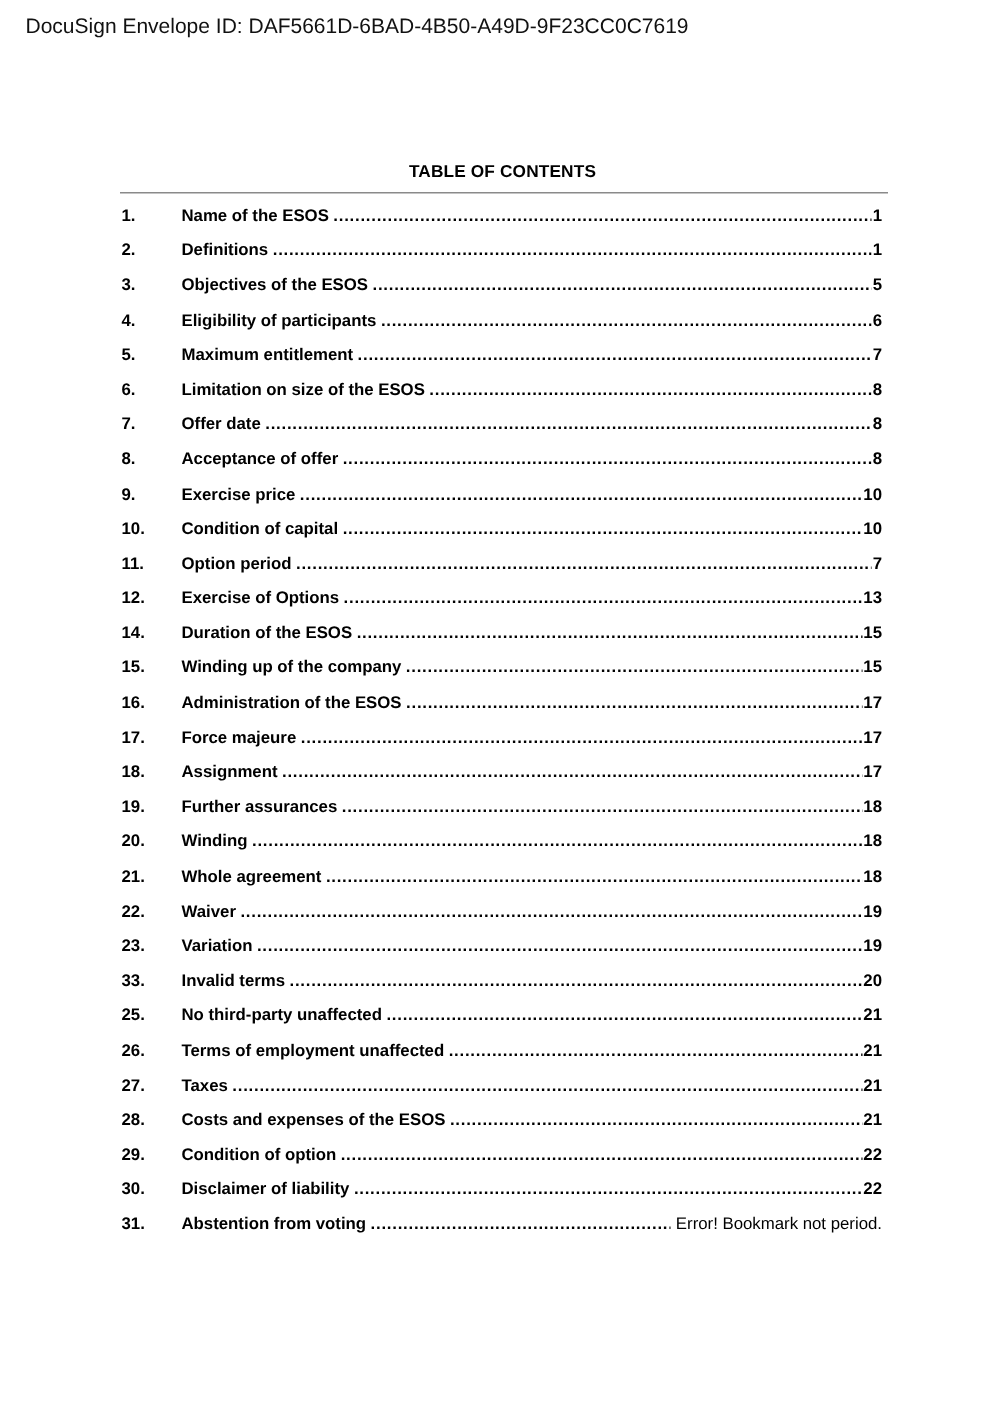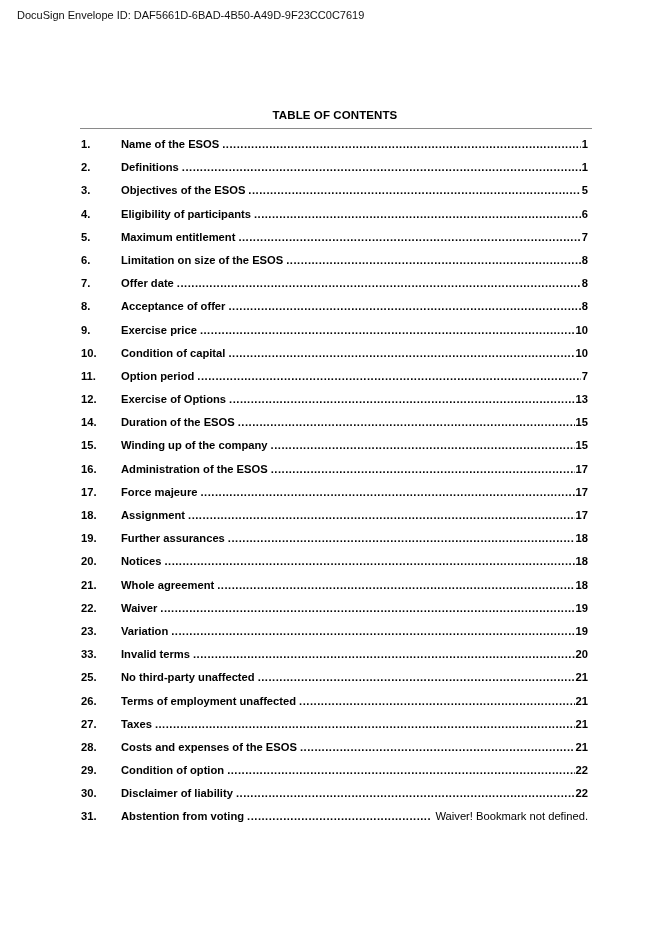--- a/index.html
+++ b/index.html
@@ -13,21 +13,21 @@
       position: relative;
       overflow: hidden;
       font-family: "Liberation Sans", sans-serif;
       color: #000;
     }
     .envelope-id {
       position: absolute;
       left: 17px;
       top: 9px;
       font-family: "Liberation Sans", sans-serif;
-      font-size: 11px;
+      font-size: 14px;
       color: #111;
       white-space: nowrap;
     }
     .toc-title {
       position: absolute;
       left: 0;
       width: 670px;
       top: 109px;
       text-align: center;
       font-family: "Liberation Sans", sans-serif;
@@ -204,21 +204,21 @@
     <span class="toc-page">17</span>
   </li>
     <li class="toc-entry">
     <span class="toc-num">19.</span>
     <span class="toc-label">Further assurances</span>
     <span class="toc-leader"></span>
     <span class="toc-page">18</span>
   </li>
     <li class="toc-entry">
     <span class="toc-num">20.</span>
-    <span class="toc-label">Notices</span>
+    <span class="toc-label">Winding</span>
     <span class="toc-leader"></span>
     <span class="toc-page">18</span>
   </li>
     <li class="toc-entry">
     <span class="toc-num">21.</span>
     <span class="toc-label">Whole agreement</span>
     <span class="toc-leader"></span>
     <span class="toc-page">18</span>
   </li>
     <li class="toc-entry">
@@ -272,15 +272,15 @@
     <li class="toc-entry">
     <span class="toc-num">30.</span>
     <span class="toc-label">Disclaimer of liability</span>
     <span class="toc-leader"></span>
     <span class="toc-page">22</span>
   </li>
     <li class="toc-entry">
     <span class="toc-num">31.</span>
     <span class="toc-label">Abstention from voting</span>
     <span class="toc-leader"></span>
-    <span class="toc-page error">Waiver! Bookmark not defined.</span>
+    <span class="toc-page error">Error! Bookmark not period.</span>
   </li>
   </ul>
 
 </body></html>

